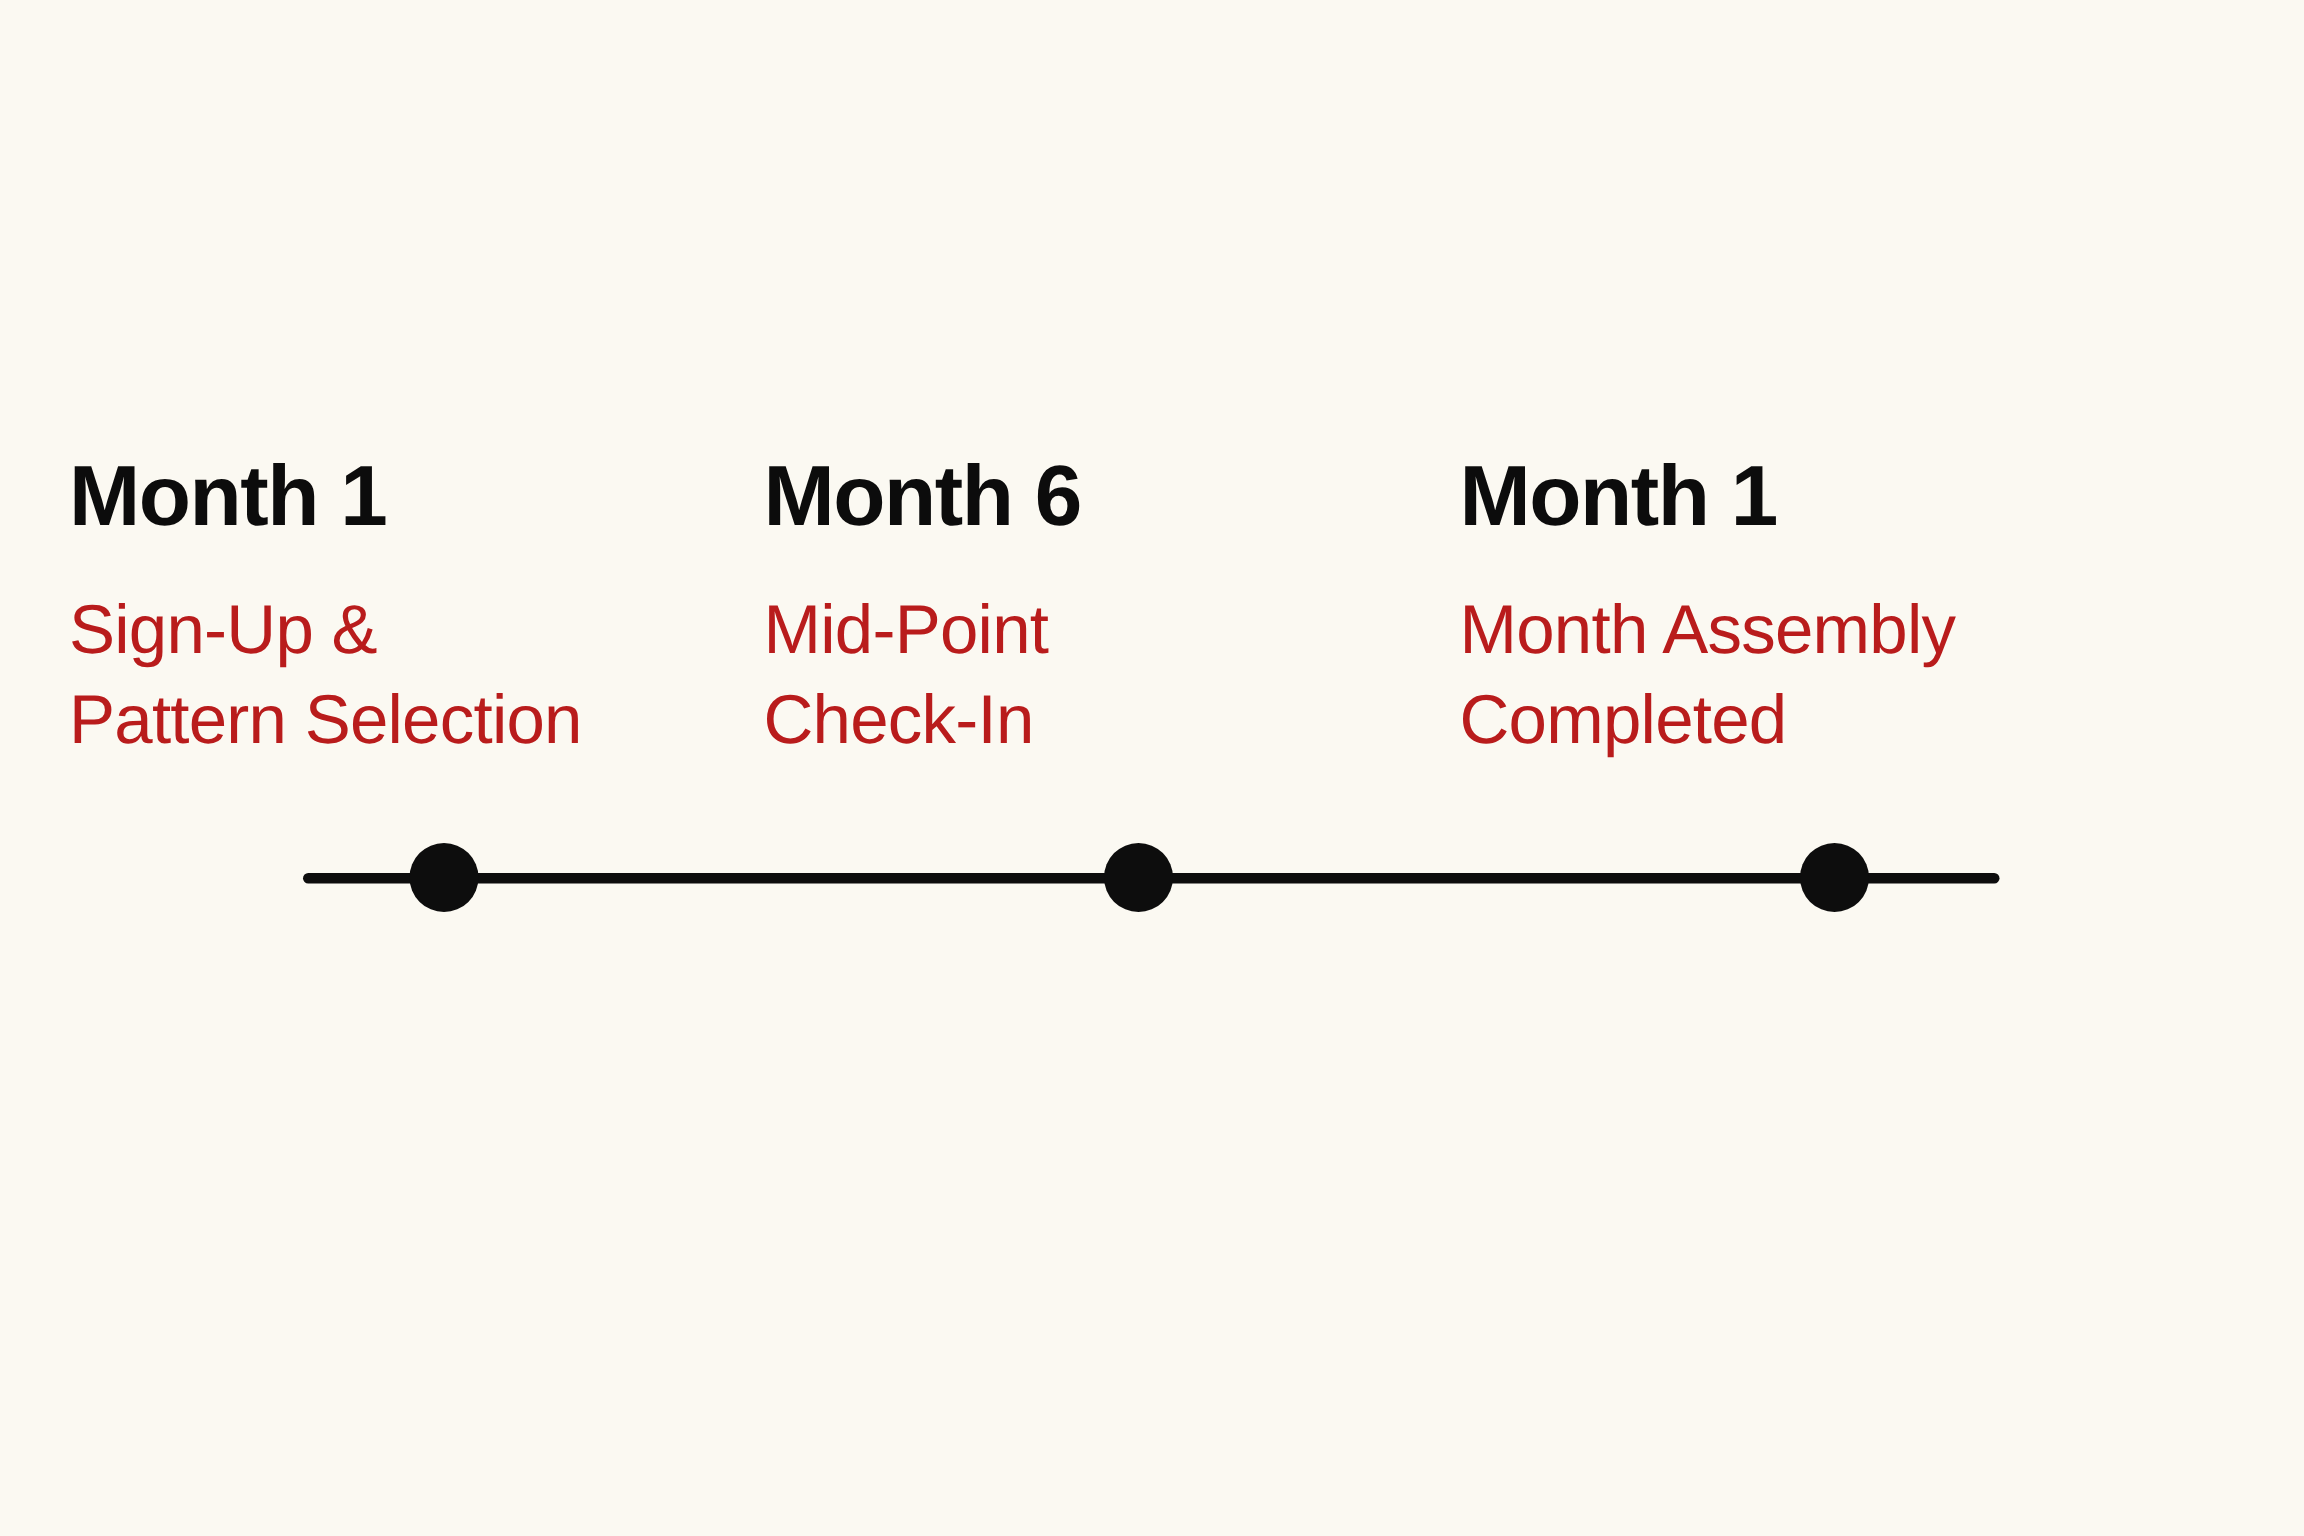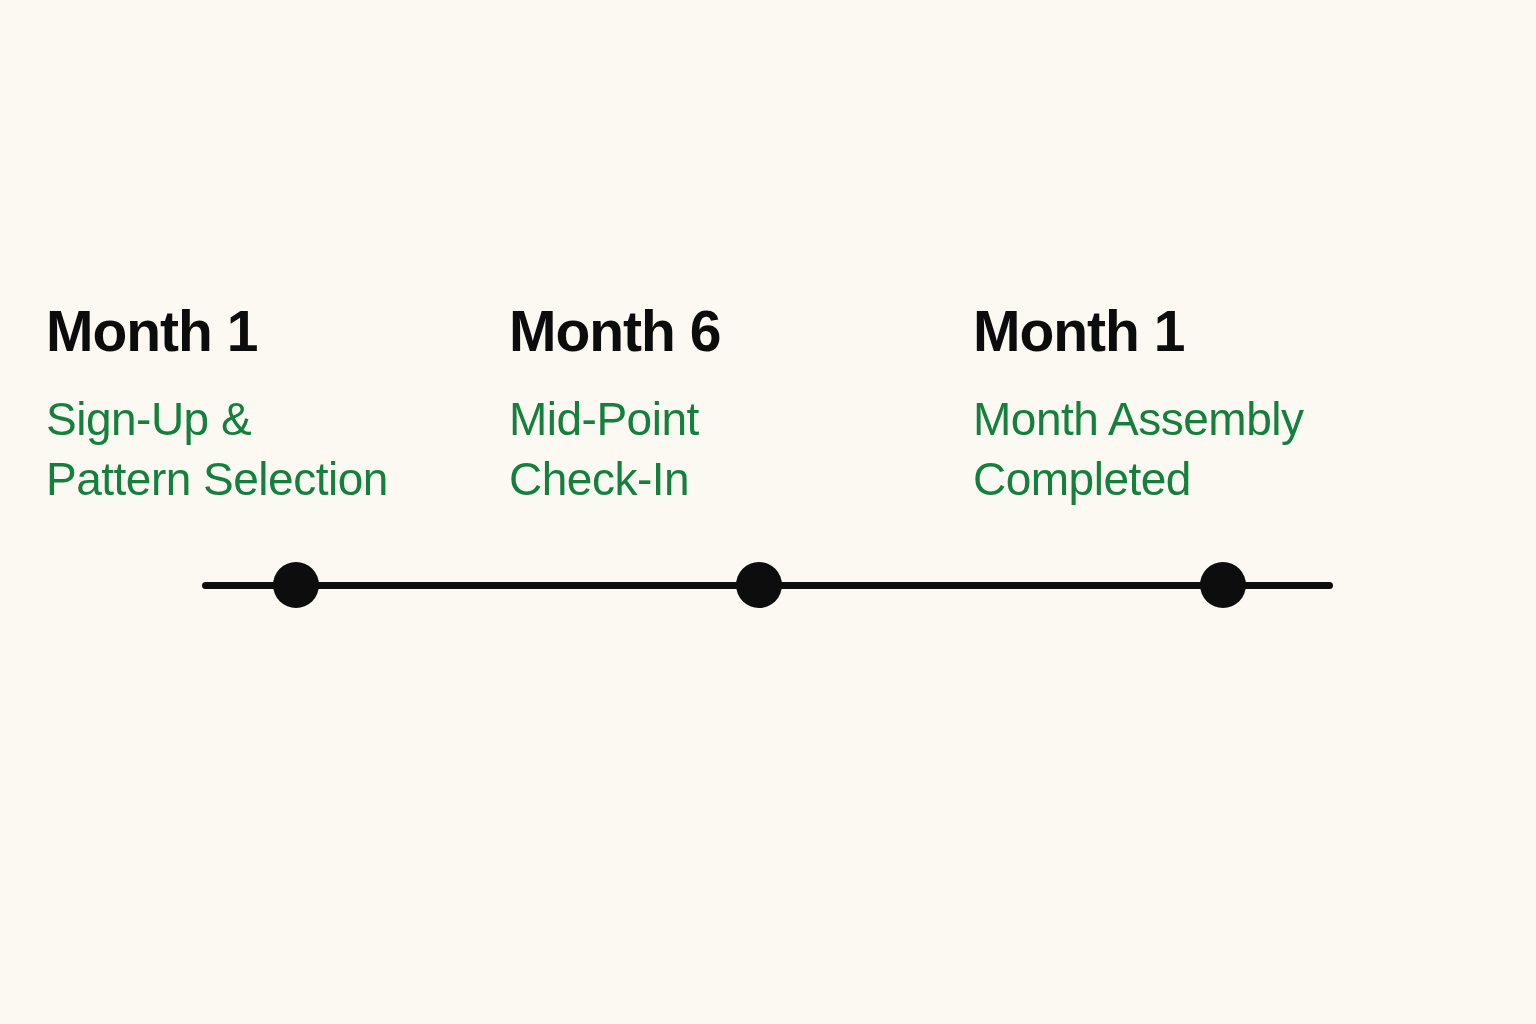--- a/index.html
+++ b/index.html
@@ -35,21 +35,21 @@
     margin: 0 0 26px 0;
     line-height: 1.1;
     color: #0c0c0c;
   }
   .milestone-desc {
     font-size: 46px;
     font-weight: 400;
     line-height: 60px;
     margin: 0;
     white-space: pre-line;
-    color: #15803d;
+    color: #b91c1c;
     letter-spacing: -0.5px;
   }
   .timeline-line {
     position: absolute;
     left: 202px;
     top: 582px;
     width: 1131px;
     height: 7px;
     border-radius: 4px;
     background: #0d0d0d;

